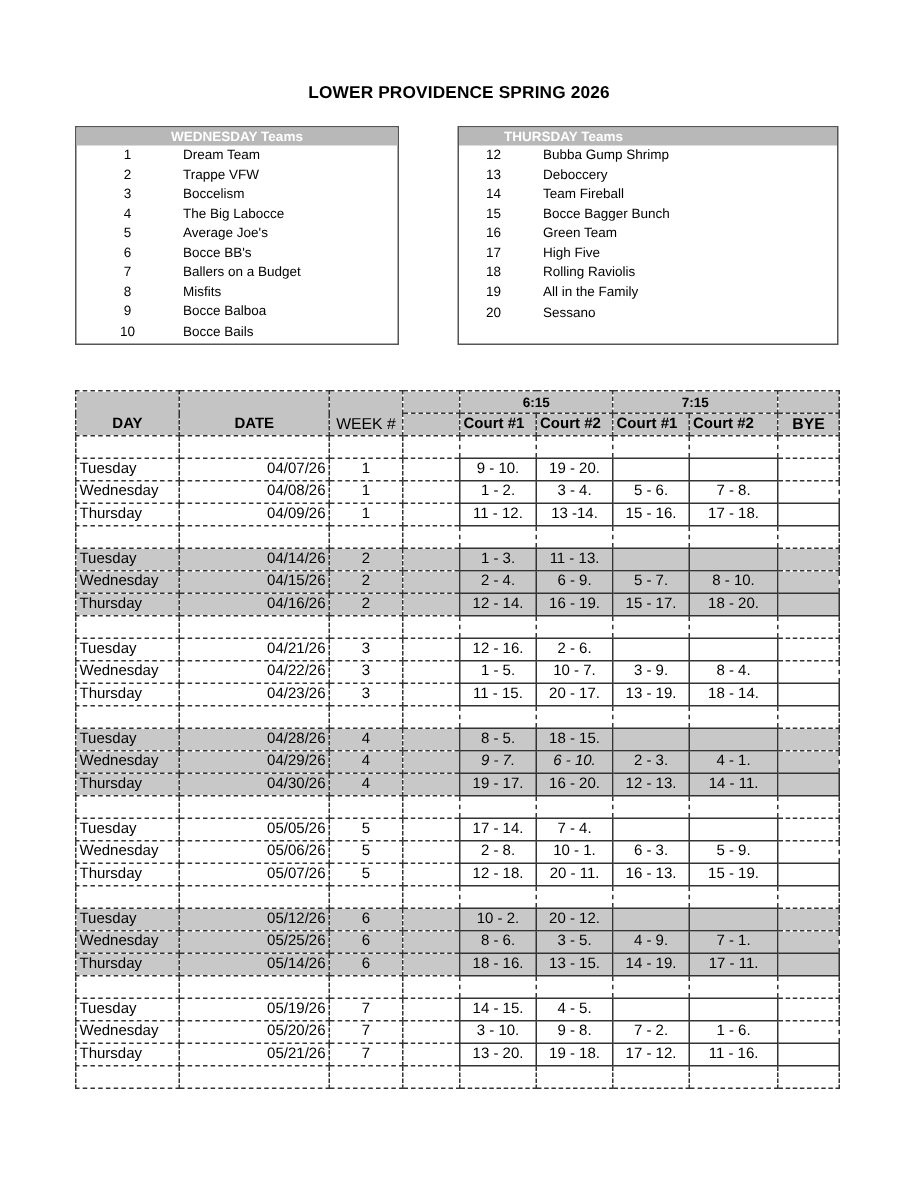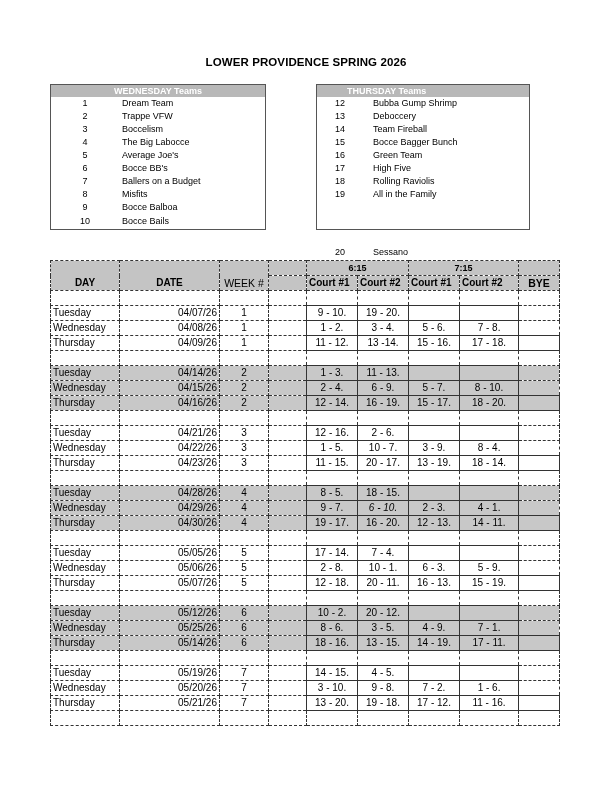--- a/index.html
+++ b/index.html
@@ -1,20 +1,20 @@
 <!DOCTYPE html>
 <html><head>
   <meta charset="utf-8">
   <style>
     html, body { margin: 0; padding: 0; background: #ffffff; }
     body { width: 612px; height: 792px; position: relative; font-family: "Liberation Sans", sans-serif; color: #000; overflow: hidden; }
     .title { position: absolute; top: 56px; left: 0; width: 612px; text-align: center; font-weight: bold; font-size: 11.5px; letter-spacing: 0.1px; }
     .teams-box { position: absolute; top: 84px; height: 146px; border: 1px solid #555; background: #fff; box-sizing: border-box; }
     .teams-box.wed { left: 50px; width: 216px; }
-    .teams-box.thu { left: 316px; width: 214px; }
+    .teams-box.thu { left: 305px; width: 254px; }
     .teams-header { background: #b8b8b8; color: #fff; font-weight: bold; font-size: 9px; height: 12px; line-height: 12px; text-align: center; }
     .teams-box.thu .teams-header { text-align: left; padding-left: 30px; }
     .team-row { position: relative; height: 13px; font-size: 9px; line-height: 13px; }
     .team-num { position: absolute; left: 0; width: 68px; text-align: center; }
     .teams-box.thu .team-num { width: 46px; }
     .team-name { position: absolute; left: 71px; }
     .teams-box.thu .team-name { left: 56px; }
 
     table.sched { position: absolute; top: 260px; left: 50px; border-collapse: collapse; table-layout: fixed; width: 509px; }
     table.sched td { border: 1px dashed #333; font-size: 10px; height: 14px; padding: 0 2px; white-space: nowrap; overflow: hidden; line-height: 14px; }
@@ -108,21 +108,21 @@
         <span class="team-name">High Five</span>
       </div>
       <div class="team-row">
         <span class="team-num">18</span>
         <span class="team-name">Rolling Raviolis</span>
       </div>
       <div class="team-row" style="height: 14px;">
         <span class="team-num">19</span>
         <span class="team-name">All in the Family</span>
       </div>
-      <div class="team-row" style="height: 14px; margin-top: 44px;">
+      <div class="team-row" style="height: 14px;">
         <span class="team-num">20</span>
         <span class="team-name">Sessano</span>
       </div>
     </div>
 </div>
 
 <table class="sched">
   <colgroup>
     <col style="width:69px">
       <col style="width:100px">
@@ -304,21 +304,21 @@
         <td class="game" style="border-style: dashed;">18 - 15.</td>
         <td class="game" style="border-style: dashed;"></td>
         <td class="game" style="border-style: dashed;"></td>
         <td class="c"></td>
       </tr>
       <tr class="grey">
         <td class="l">Wednesday</td>
         <td class="r">04/29/26</td>
         <td class="c">4</td>
         <td></td>
-        <td class="game" style="border-style: dashed;">9 - 7.</td>
+        <td class="game" style="border-style: dashed; font-style: italic;">9 - 7.</td>
         <td class="game" style="border-style: dashed; font-style: italic;">6 - 10.</td>
         <td class="game" style="border-style: dashed;">2 - 3.</td>
         <td class="game" style="border-style: dashed;">4 - 1.</td>
         <td class="c"></td>
       </tr>
       <tr class="grey">
         <td class="l">Thursday</td>
         <td class="r">04/30/26</td>
         <td class="c">4</td>
         <td></td>

